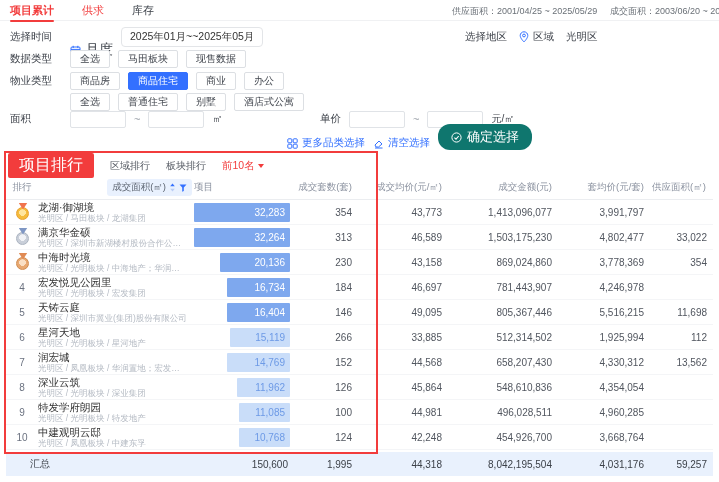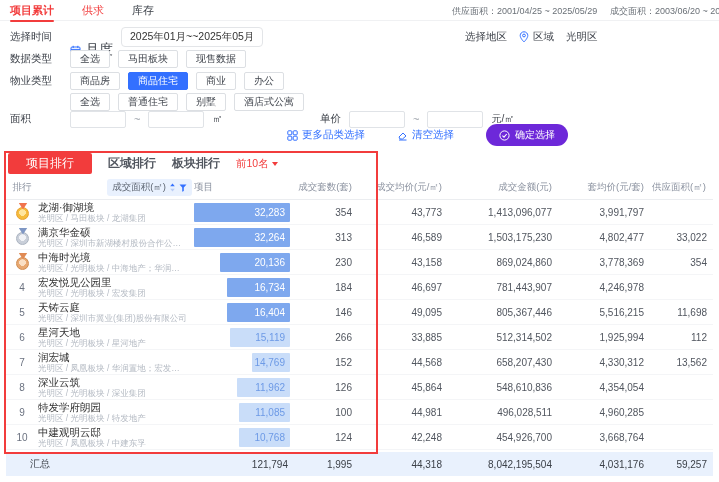--- a/index.html
+++ b/index.html
@@ -27,29 +27,29 @@
   .region-group { position:absolute; left:455px; top:0; display:flex; align-items:center; gap:12px; height:18px; }
   .region-type { display:flex; align-items:center; gap:4px; color:#40454d; font-size:10.5px; cursor:pointer; }
   .chip { border:1px solid #dcdfe3; border-radius:2px; padding:2px 9px; font-size:10px; color:#40454d; background:#fff; cursor:pointer; line-height:12px; }
   .chip.selected { background:#3370ff; border-color:#3370ff; color:#fff; }
   .num-input { width:56px; height:17px; border:1px solid #e0e3e7; border-radius:2px; font-size:10px; padding:0 4px; color:#333; outline:none; }
   .tilde { color:#9aa0a8; }
   .unit { color:#40454d; font-size:10px; }
   .price-group { position:absolute; left:310px; top:0; display:flex; align-items:center; gap:8px; height:18px; }
 
   
-  .action-row { position:absolute; top:124px; left:287px; display:flex; align-items:center; gap:32px; }
+  .action-row { position:absolute; top:124px; left:287px; display:flex; align-items:flex-end; gap:8px; }
   .link-btn { display:flex; align-items:center; gap:4px; color:#3370ff; font-size:10.5px; cursor:pointer; background:none; border:none; font-family:inherit; }
-  .confirm-btn { display:flex; align-items:center; gap:5px; background:#6d28d9; color:#fff; border:none; border-radius:12px; padding:4px 13px; font-size:10px; cursor:pointer; font-family:inherit; }
+  .confirm-btn { display:flex; align-items:center; gap:5px; background:#0f766e; color:#fff; border:none; border-radius:12px; padding:4px 13px; font-size:13px; cursor:pointer; font-family:inherit; }
 
   
   .annotation-box { position:absolute; left:4px; top:151px; width:374px; height:303px; border:2px solid #f23c3c; z-index:6; pointer-events:none; }
   .rank-tabs { position:absolute; left:8px; top:153px; display:flex; align-items:center; gap:16px; z-index:7; }
-  .rank-tab-badge { background:#f23c3c; color:#fff; font-size:12px; padding:2px 18px; border-radius:2px; cursor:pointer; }
-  .rank-tab { color:#51565f; font-size:12px; cursor:pointer;font-weight:bold; }
+  .rank-tab-badge { background:#f23c3c; color:#fff; font-size:16px; padding:2px 11px; border-radius:2px; cursor:pointer; }
+  .rank-tab { color:#51565f; font-size:10px; cursor:pointer; }
   .top-filter { display:flex; align-items:center; gap:3px; color:#f23c3c; font-size:10.5px; cursor:pointer; }
   .caret-down-red { width:0; height:0; border-left:3.5px solid transparent; border-right:3.5px solid transparent; border-top:4.5px solid #f23c3c; }
 
   .rank-table { position:absolute; left:6px; top:176px; width:707px; }
   .grid-row { display:grid; grid-template-columns:32px 156px 100px 64px 90px 110px 92px 63px; align-items:center; }
   .thead { height:24px; border-bottom:1px solid #ebedf0; color:#8a919f; font-size:9.5px; }
   .th.num { text-align:right; padding-right:6px; }
   .th-area-wrap { display:flex; justify-content:flex-end; padding-right:2px; }
   .th-highlight { display:inline-flex; align-items:center; gap:3px; background:#e9f1fe; border-radius:3px; padding:2px 5px; color:#5c6470; cursor:pointer; }
   .th-supply { text-align:left; padding-left:2px; overflow:hidden; white-space:nowrap; }
@@ -340,21 +340,21 @@
         </div>
         <div class="grid-row trow">
           <div class="td td-rank">
             <span class="rank-num">7</span>
           </div>
           <div class="td td-project">
             <div class="pname">润宏城</div>
             <div class="psub">光明区 / 凤凰板块 / 华润置地；宏发集团</div>
           </div>
           <div class="td td-area">
-            <div class="bar light" style="width:38px">14,769</div>
+            <div class="bar light" style="width:63px">14,769</div>
           </div>
           <div class="td num">152</div>
           <div class="td num">44,568</div>
           <div class="td num">658,207,430</div>
           <div class="td num">4,330,312</div>
           <div class="td num">13,562</div>
         </div>
         <div class="grid-row trow">
           <div class="td td-rank">
             <span class="rank-num">8</span>
@@ -403,21 +403,21 @@
           <div class="td num">124</div>
           <div class="td num">42,248</div>
           <div class="td num">454,926,700</div>
           <div class="td num">3,668,764</div>
           <div class="td num"></div>
         </div>
       </div>
 
     <div class="grid-row summary-row">
       <div class="summary-label">汇总</div>
-      <div class="td num" style="color:#3b4048;">121,794</div>
+      <div class="td num" style="color:#3b4048;">150,600</div>
       <div class="td num" style="color:#3b4048;">1,995</div>
       <div class="td num" style="color:#3b4048;">44,318</div>
       <div class="td num" style="color:#3b4048;">8,042,195,504</div>
       <div class="td num" style="color:#3b4048;">4,031,176</div>
       <div class="td num" style="color:#3b4048;">59,257</div>
     </div>
   </div>
 
 </div>
 

